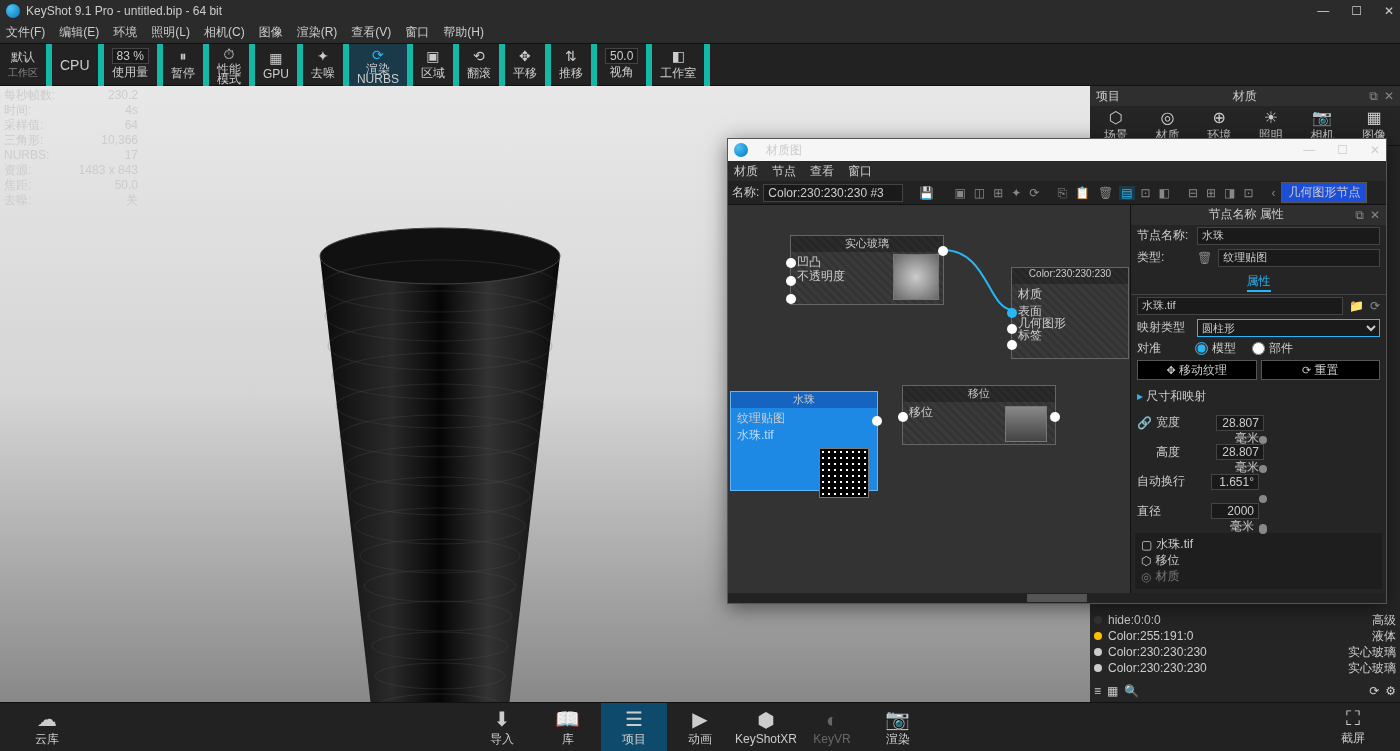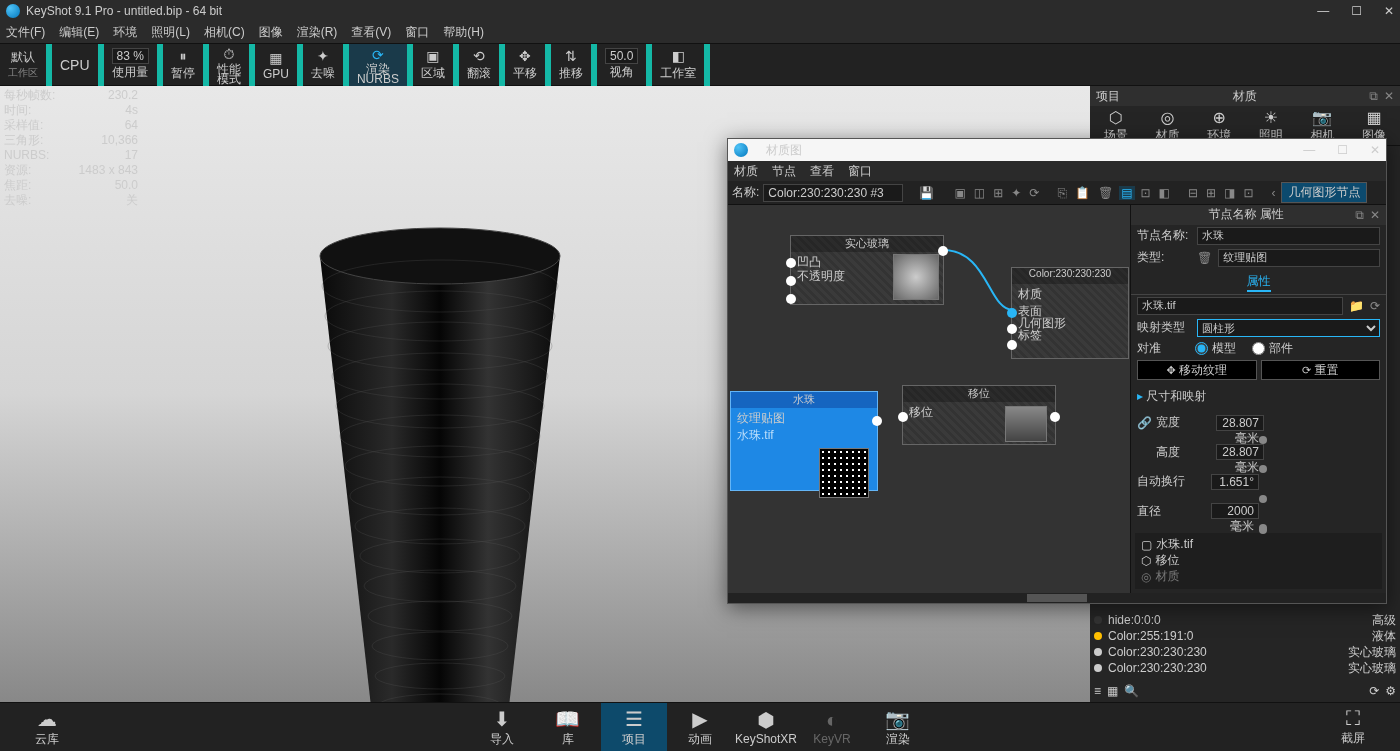--- a/index.html
+++ b/index.html
@@ -338,21 +338,21 @@
     <span class="ticon blue">▤</span>
     <span class="ticon">⊡</span>
     <span class="ticon">◧</span>
     <span style="width:6px"></span>
     <span class="ticon">⊟</span>
     <span class="ticon">⊞</span>
     <span class="ticon">◨</span>
     <span class="ticon">⊡</span>
     <span style="width:6px"></span>
     <span class="ticon">‹</span>
-    <span style="background:#0c4a6e;padding:1px 6px;border:1px solid #555">几何图形节点</span>
+    <span style="background:#1d4ed8;padding:1px 6px;border:1px solid #555">几何图形节点</span>
   </div>
   <div class="mg-body">
     <div class="mg-canvas">
       <svg class="wire" width="410" height="380">
         <path d="M215,45 C260,45 260,105 285,105" stroke="#29b6f6" stroke-width="2" fill="none"></path>
       </svg>
 
       <div class="node" style="left:62px;top:30px;width:154px;height:70px">
         <div class="nhdr">实心玻璃</div>
         <div style="padding:2px 6px;position:relative;font-size:10px">

